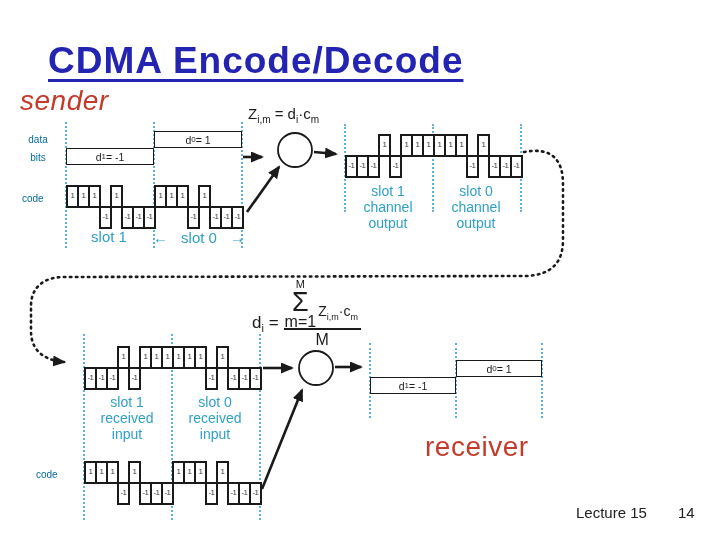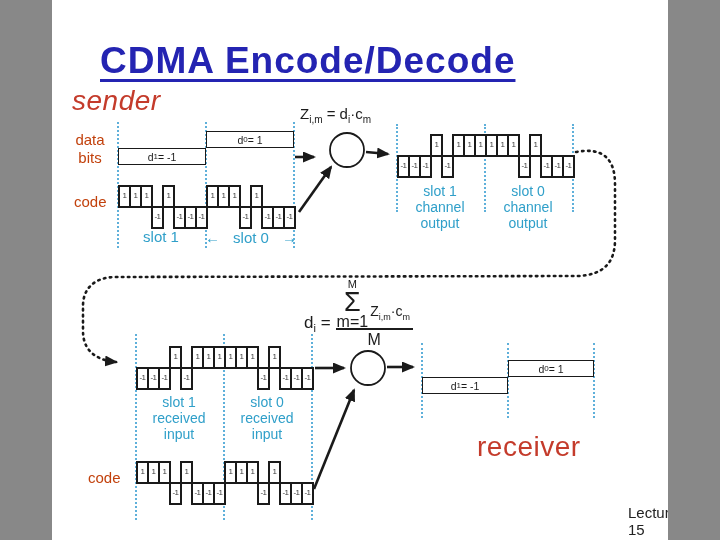--- a/index.html
+++ b/index.html
@@ -1,28 +1,28 @@
 <!DOCTYPE html>
 <html><head>
 <meta charset="utf-8">
 <style>
   html,body { margin:0; padding:0; background:#888; }
   .slide {
-    position:relative; width:616px; height:540px; background:#ffffff;
+    position:relative; width:720px; height:540px; background:#ffffff;
     font-family:"Liberation Sans", sans-serif; overflow:hidden; margin:0 auto;
   }
   .pos { position:absolute; }
   .title {
     position:absolute; left:48px; top:40px; margin:0;
     font-size:37px; font-weight:bold; color:#2424b2;
     text-decoration:underline; text-decoration-thickness:3px; text-underline-offset:6px;
     letter-spacing:1px;
   }
   .red-label { font-size:28px; color:#c43b2b; letter-spacing:0.5px; }
-  .blk-label { font-size:15px; color:#c2410c; }
+  .blk-label { font-size:10px; color:#0369a1; }
   .heading { font-size:17px; color:#1c1c1c; }
   .caption { font-size:14px; line-height:16px; text-align:center; color:#2f9fc9; }
   .slot-label { font-size:15px; color:#2f9fc9; text-align:center; }
   .slot0-wrap { display:flex; justify-content:space-between; align-items:center; font-size:15px; color:#2f9fc9; }
   .slot0-wrap .arr { font-size:15px; }
   .slotline { position:absolute; width:0; border-left:2px dotted #5fb0da; }
   
   .wave { position:absolute; display:flex; align-items:flex-start; height:46px; }
   .chip {
     box-sizing:border-box; flex:0 0 13px; width:13px; height:23px;

